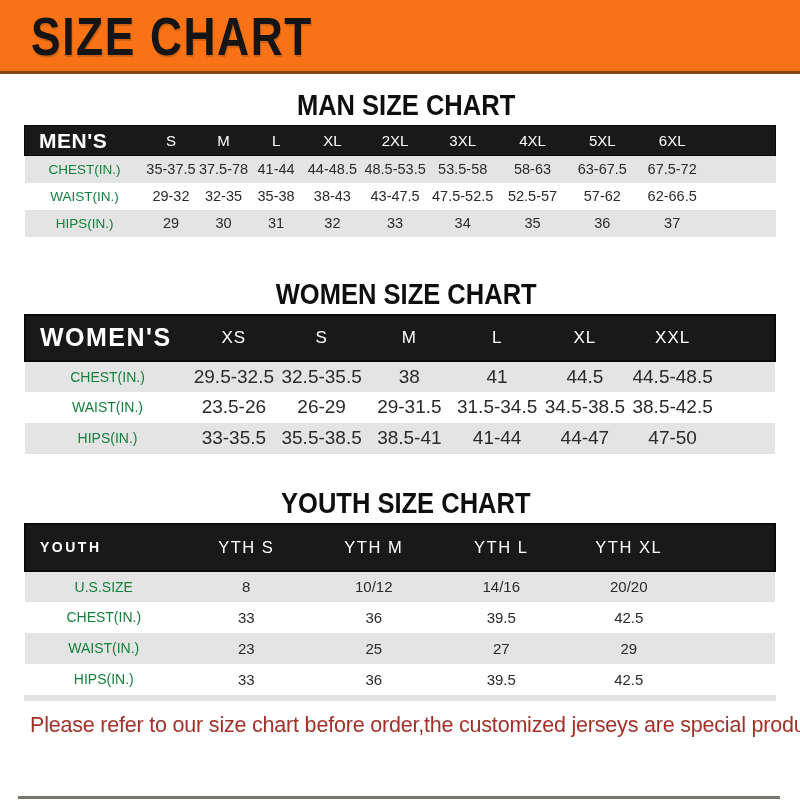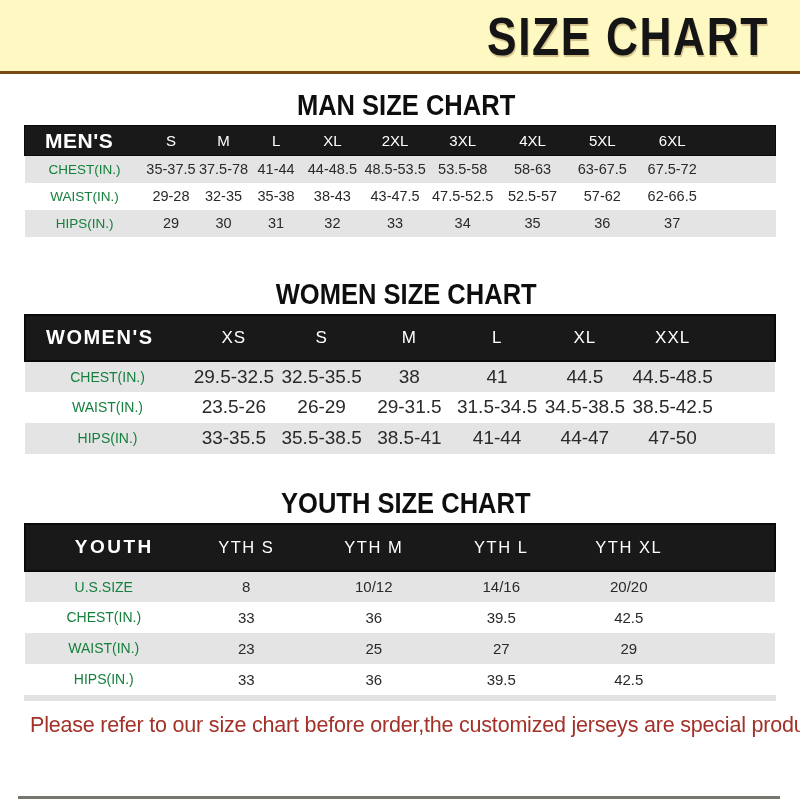--- a/index.html
+++ b/index.html
@@ -7,23 +7,23 @@
   body {
     background:#ffffff;
     font-family:"Liberation Sans", sans-serif;
     position:relative;
     overflow:hidden;
   }
 
   
   .banner {
     height:74px;
-    background:#fef9c3;
+    background:#f97316;
     border-bottom:3px solid #7a4a14;
-    display:flex; align-items:center; justify-content:flex-end;
+    display:flex; align-items:center; justify-content:flex-start;
   }
   .banner-title {
     display:inline-block;
     font-size:54px; font-weight:bold; color:#151515;
     letter-spacing:2px; white-space:nowrap;
     transform:scaleX(0.82);
     text-shadow:1px 2px 1px rgba(110,55,0,0.30);
   }
 
   
@@ -45,48 +45,48 @@
   .m-women { margin-top:16px; }
   .m-youth { margin-top:24px; }
 
   .sz th, .sz td {
     text-align:center; vertical-align:middle;
     overflow:hidden; white-space:nowrap; padding:0;
   }
   .sz thead tr { background:#191919; color:#ffffff; }
   .sz thead th { font-weight:normal; }
   .sz .corner {
-    text-align:left; padding-left:20px;
+    text-align:left; padding-left:14px;
     font-weight:bold; color:#ffffff;
   }
   tr.g { background:#e4e4e4; }
   tr.w { background:#ffffff; }
   .sz tbody td { color:#2a2a2a; }
   .sz tbody .lbl { color:#15803d; }
 
   
   .men thead tr { height:30px; border:1px solid #0a0a0a; }
   .men thead th { font-size:15px; }
   .men .corner  { font-size:21px; letter-spacing:0.5px; }
   .men tbody tr { height:27px; }
   .men tbody td { font-size:14.5px; }
   .men tbody .lbl { font-size:13.5px; }
 
   
   .women thead tr { height:46px; border:2px solid #0a0a0a; }
   .women thead th { font-size:17px; letter-spacing:1px; }
-  .women .corner  { font-size:20px; letter-spacing:1.5px; }
+  .women .corner  { font-size:25px; letter-spacing:1.5px; }
   .women tbody tr { height:31px; }
   .women tbody td { font-size:19px; }
   .women tbody .lbl { font-size:14px; }
 
   
   .youth thead tr { height:47px; border:2px solid #0a0a0a; }
   .youth thead th { font-size:16.5px; letter-spacing:1.5px; }
-  .youth .corner  { font-size:19px; letter-spacing:2.5px;text-align:center; }
+  .youth .corner  { font-size:14px; letter-spacing:2.5px; }
   .youth tbody tr { height:31px; }
   .youth tbody td { font-size:15px; }
   .youth tbody .lbl { font-size:14px; }
 
   
   .end-stripe {
     width:752px; height:6px; margin:0 auto; background:#e2e2e2;
   }
 
   
@@ -151,21 +151,21 @@
       <td>44-48.5</td>
       <td>48.5-53.5</td>
       <td>53.5-58</td>
       <td>58-63</td>
       <td>63-67.5</td>
       <td>67.5-72</td>
       <td></td>
     </tr>
     <tr class="w">
       <td class="lbl">WAIST(IN.)</td>
-      <td>29-28</td>
+      <td>29-32</td>
       <td>32-35</td>
       <td>35-38</td>
       <td>38-43</td>
       <td>43-47.5</td>
       <td>47.5-52.5</td>
       <td>52.5-57</td>
       <td>57-62</td>
       <td>62-66.5</td>
       <td></td>
     </tr>

